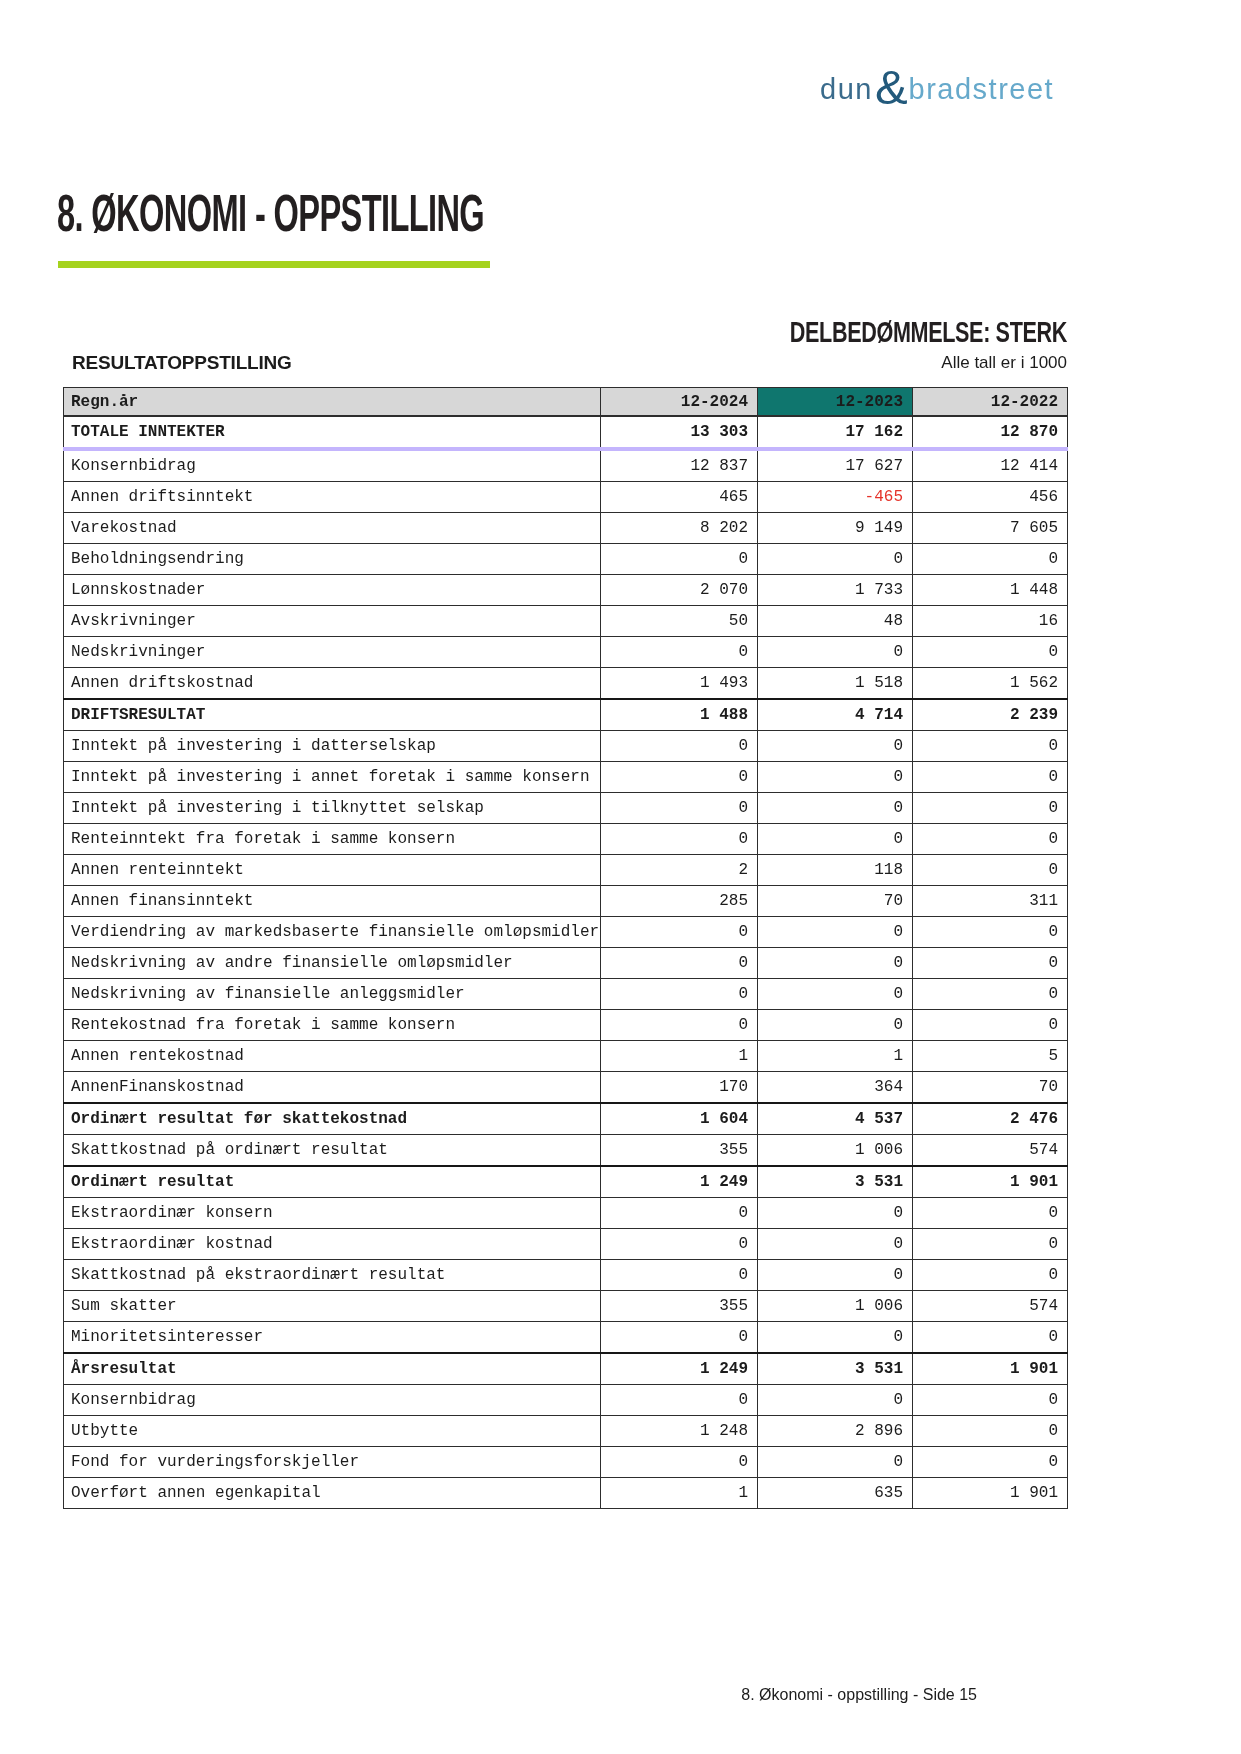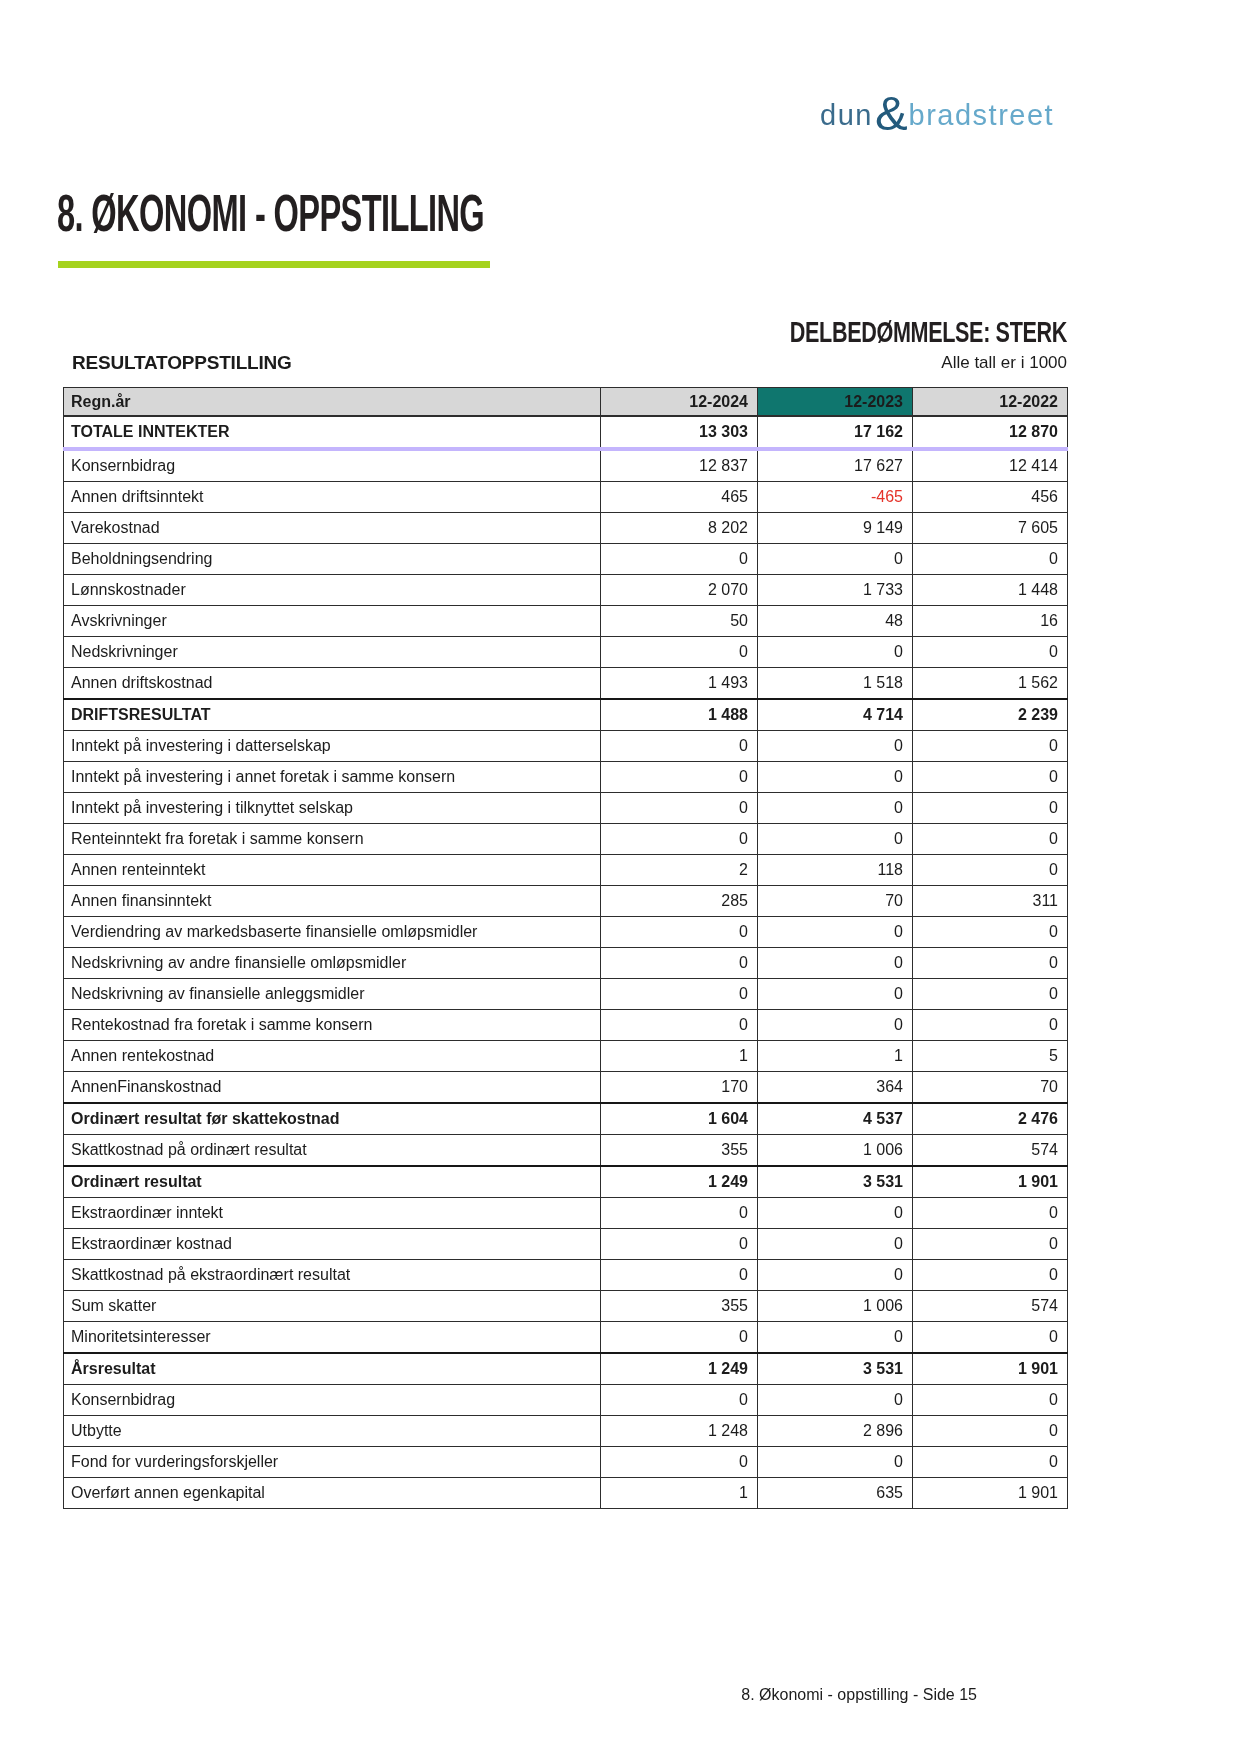--- a/index.html
+++ b/index.html
@@ -1,21 +1,21 @@
 <!DOCTYPE html>
 <html><head>
 <meta charset="utf-8">
 <style>
   html,body{margin:0;padding:0;background:#ffffff;}
   .page{
     position:relative;width:1241px;height:1754px;background:#ffffff;overflow:hidden;
     font-family:"Liberation Sans","DejaVu Sans",sans-serif;color:#1c1c1c;
   }
   
-  .logo{position:absolute;left:820px;top:92px;height:46px;display:flex;align-items:center;}
+  .logo{position:absolute;left:820px;top:66px;height:46px;display:flex;align-items:center;}
   .logo-dun{font-size:29px;letter-spacing:1.5px;}
   .logo-amp{font-size:49px;font-weight:400;margin:0 1px 4px 2px;line-height:1;}
   .logo-brad{font-size:29px;letter-spacing:1.5px;}
   
   .title{
     position:absolute;left:57px;top:188px;margin:0;white-space:nowrap;
     font-size:51px;font-weight:bold;letter-spacing:-1px;color:#231f20;
     transform:scaleX(0.64);transform-origin:0 50%;line-height:1;
   }
   .accent-bar{position:absolute;left:58px;top:261px;width:432px;height:7px;}
@@ -23,21 +23,21 @@
   .assessment{
     position:absolute;right:174px;top:315px;white-space:nowrap;
     font-size:30px;font-weight:bold;letter-spacing:-0.5px;color:#231f20;
     transform:scaleX(0.72);transform-origin:100% 50%;line-height:1.1;
   }
   .units{position:absolute;right:174px;top:353px;font-size:17px;color:#1c1c1c;}
   .table-title{position:absolute;left:72px;top:352px;font-size:19px;font-weight:bold;letter-spacing:-0.2px;color:#1c1c1c;}
   
   .fin-table{
     position:absolute;left:63px;top:387px;width:1004px;
-    border-collapse:collapse;table-layout:fixed;font-size:16px;color:#1c1c1c;
+    border-collapse:collapse;table-layout:fixed;font-size:16px;color:#1c1c1c;font-family:Liberation Mono, monospace;
   }
   .fin-table th,.fin-table td{border:1px solid #2d2d2d;overflow:hidden;white-space:nowrap;}
   .fin-table thead th{height:27px;font-weight:bold;border-bottom-width:2px;}
   .fin-table tbody td{height:30px;}
   .cell-lbl{text-align:left;padding:0 4px 0 7px;}
   .cell-num{text-align:right;padding:0 9px 0 4px;}
   tr.bold td{font-weight:bold;}
   tr.rule-top td{border-top:2px solid #171717;}
   tr.rule-bottom td{border-bottom:4px solid #c4b5fd;}
   
@@ -221,21 +221,21 @@
     <td class="cell-num">1 006</td>
     <td class="cell-num">574</td>
   </tr>
         <tr class="bold rule-top">
     <td class="cell-lbl">Ordinært resultat</td>
     <td class="cell-num">1 249</td>
     <td class="cell-num">3 531</td>
     <td class="cell-num">1 901</td>
   </tr>
         <tr>
-    <td class="cell-lbl">Ekstraordinær inntekt</td>
+    <td class="cell-lbl">Ekstraordinær konsern</td>
     <td class="cell-num">0</td>
     <td class="cell-num">0</td>
     <td class="cell-num">0</td>
   </tr>
         <tr>
     <td class="cell-lbl">Ekstraordinær kostnad</td>
     <td class="cell-num">0</td>
     <td class="cell-num">0</td>
     <td class="cell-num">0</td>
   </tr>

